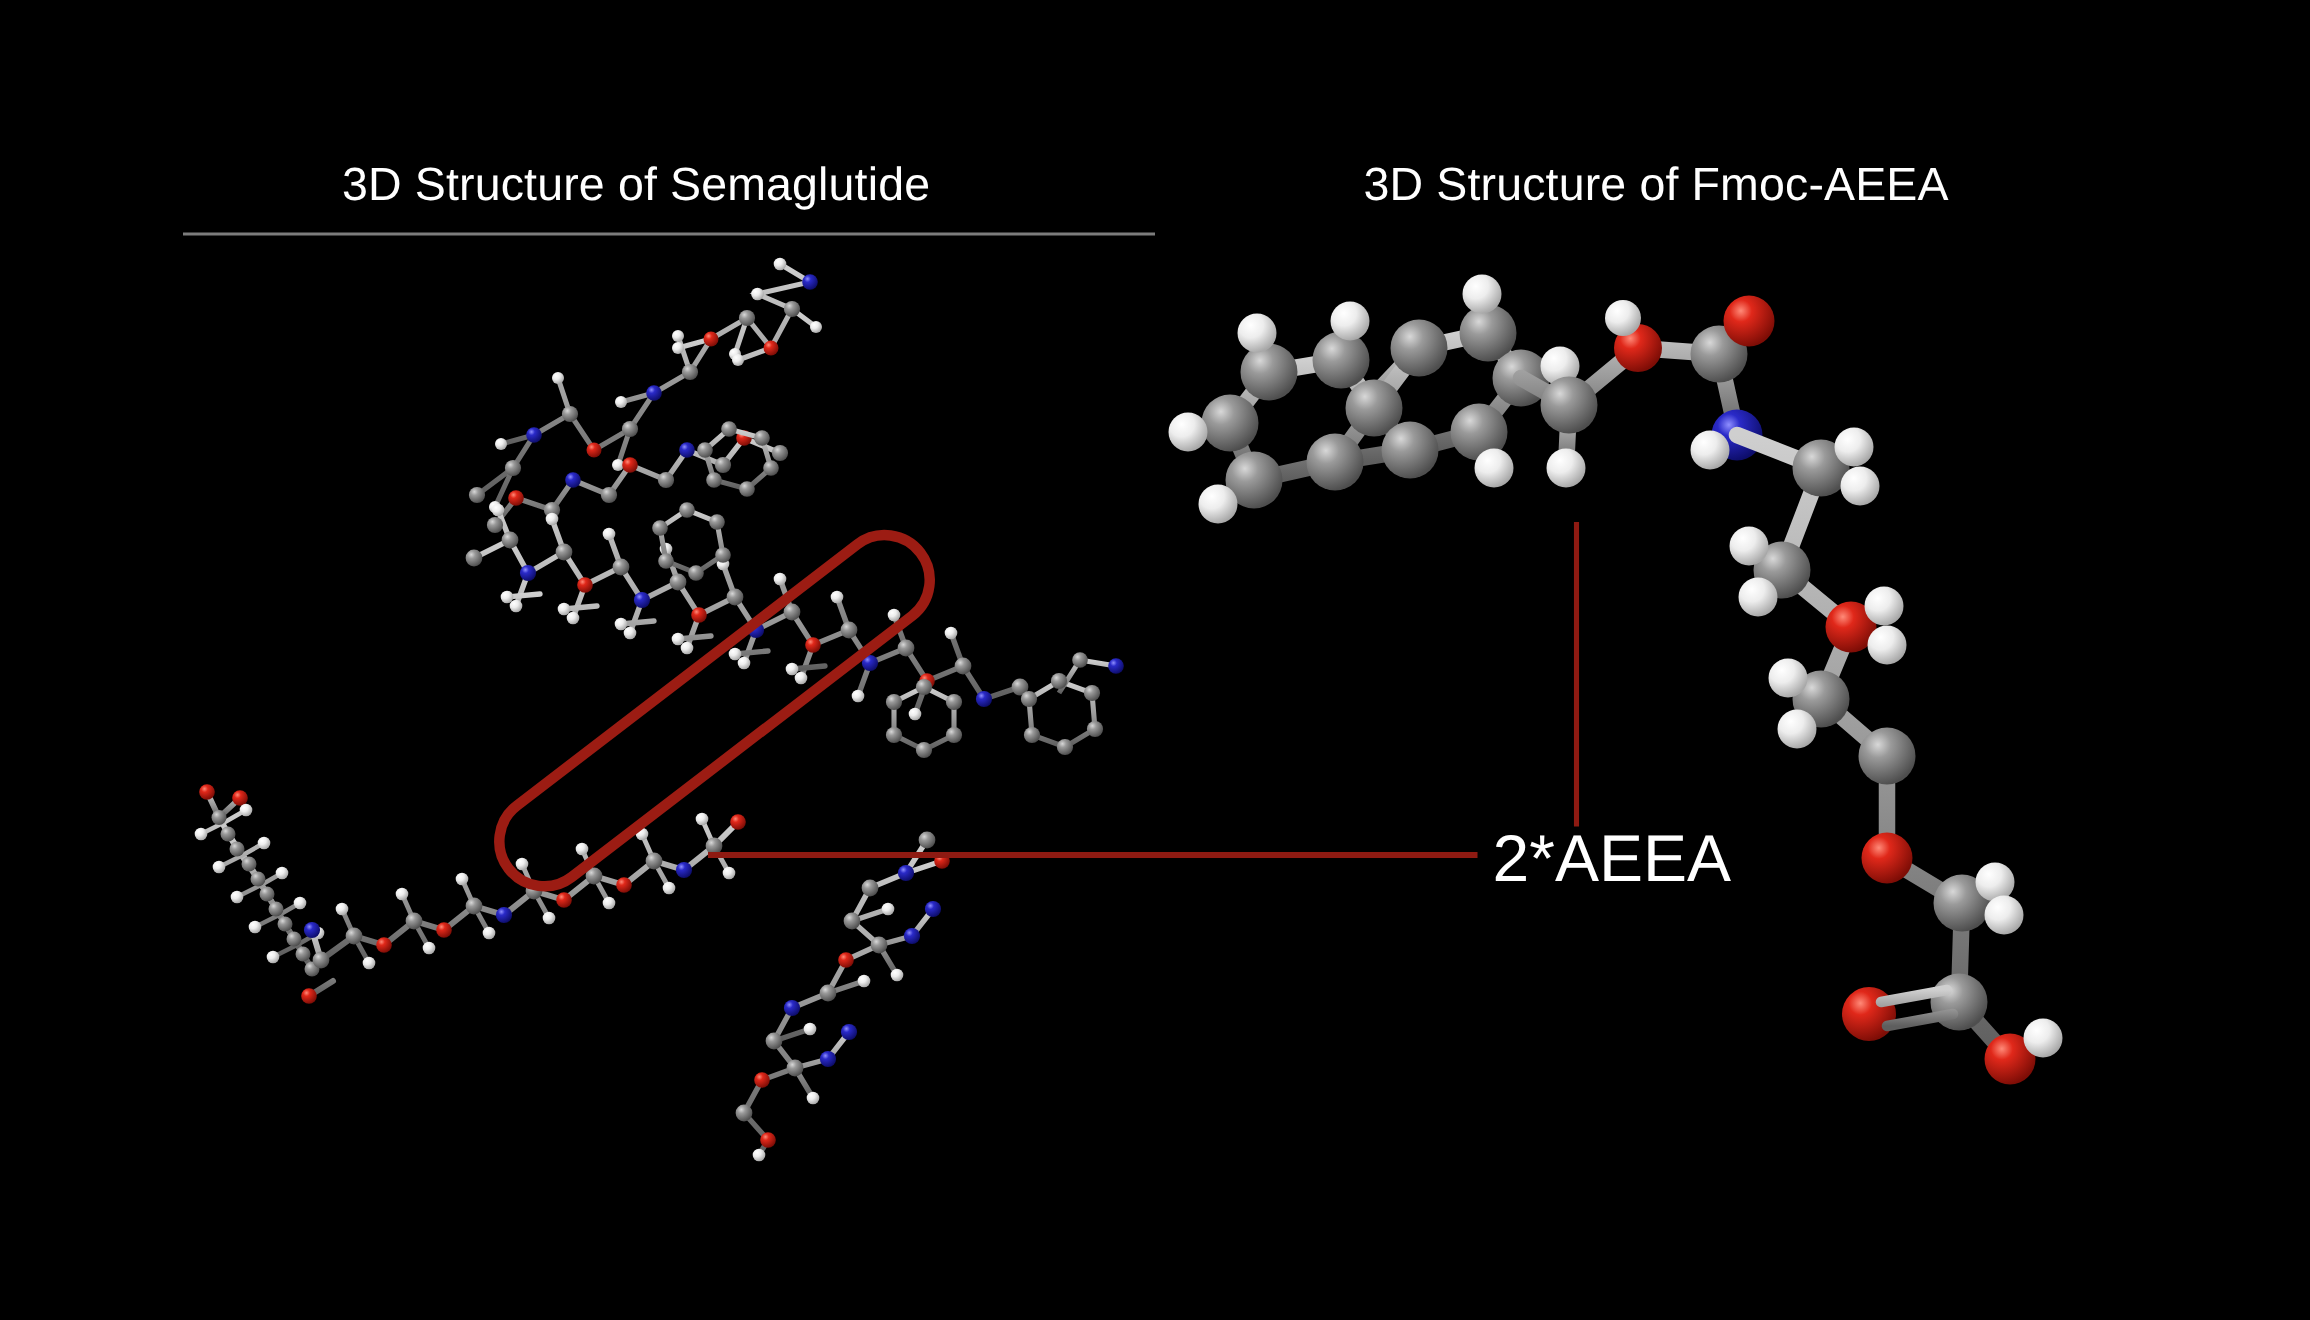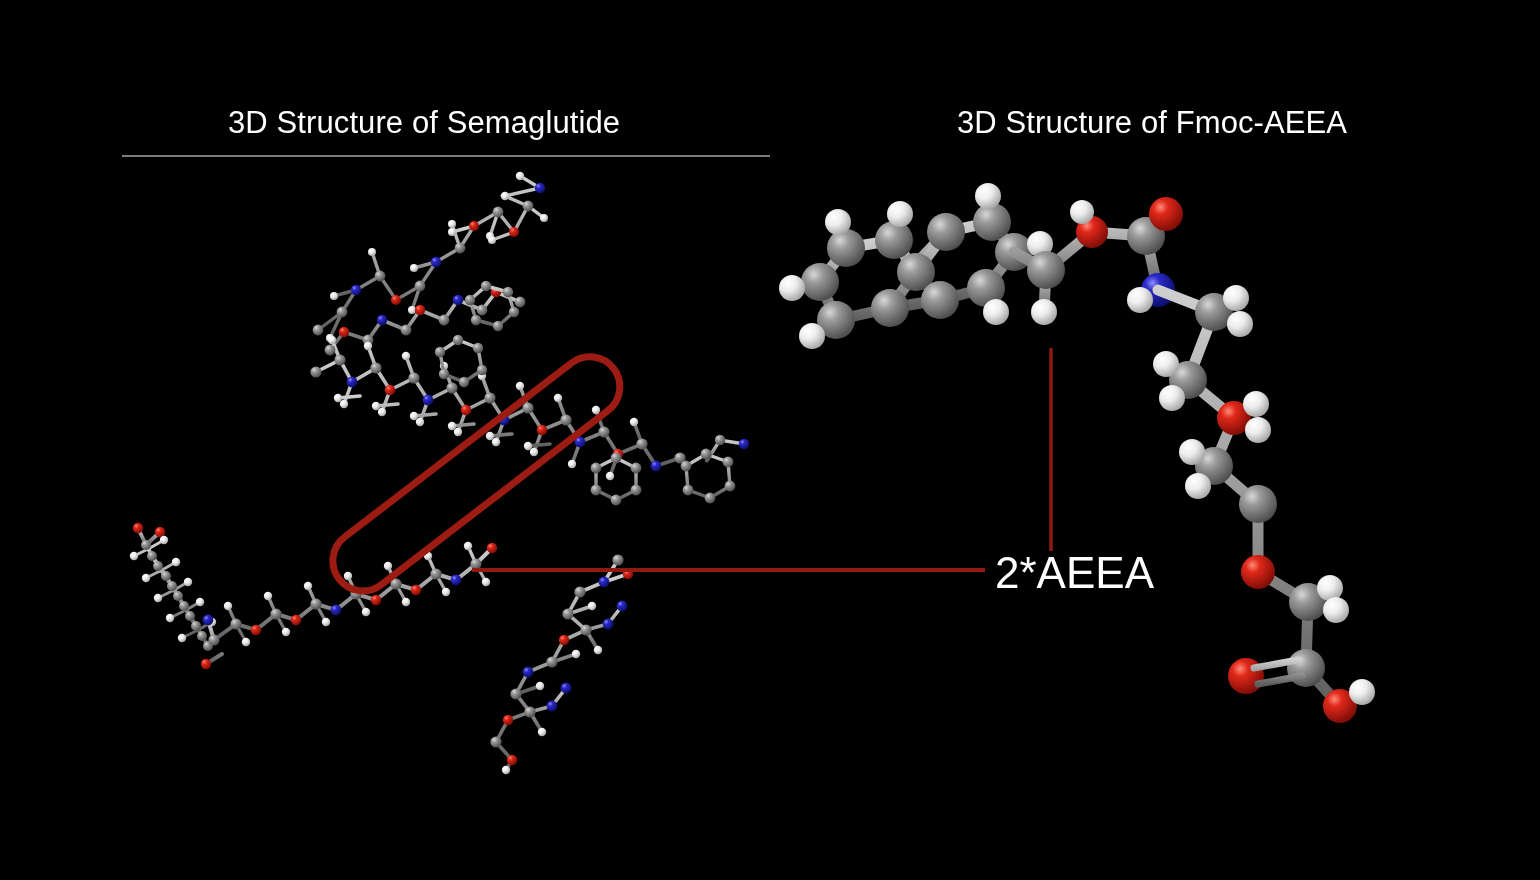--- a/index.html
+++ b/index.html
@@ -30,21 +30,20 @@
     white-space: nowrap;
     line-height: 1;
   }
   #title-semaglutide {
     left: 228px;
     top: 107px;
   }
   #title-fmoc-aeea {
     left: 909px;
     top: 107px;
-    margin-left: 48px;
   }
   #title-rule {
     position: absolute;
     left: 122px;
     top: 155px;
     width: 648px;
     height: 2px;
     background: #7c7c7c;
   }
   #callout-label {

